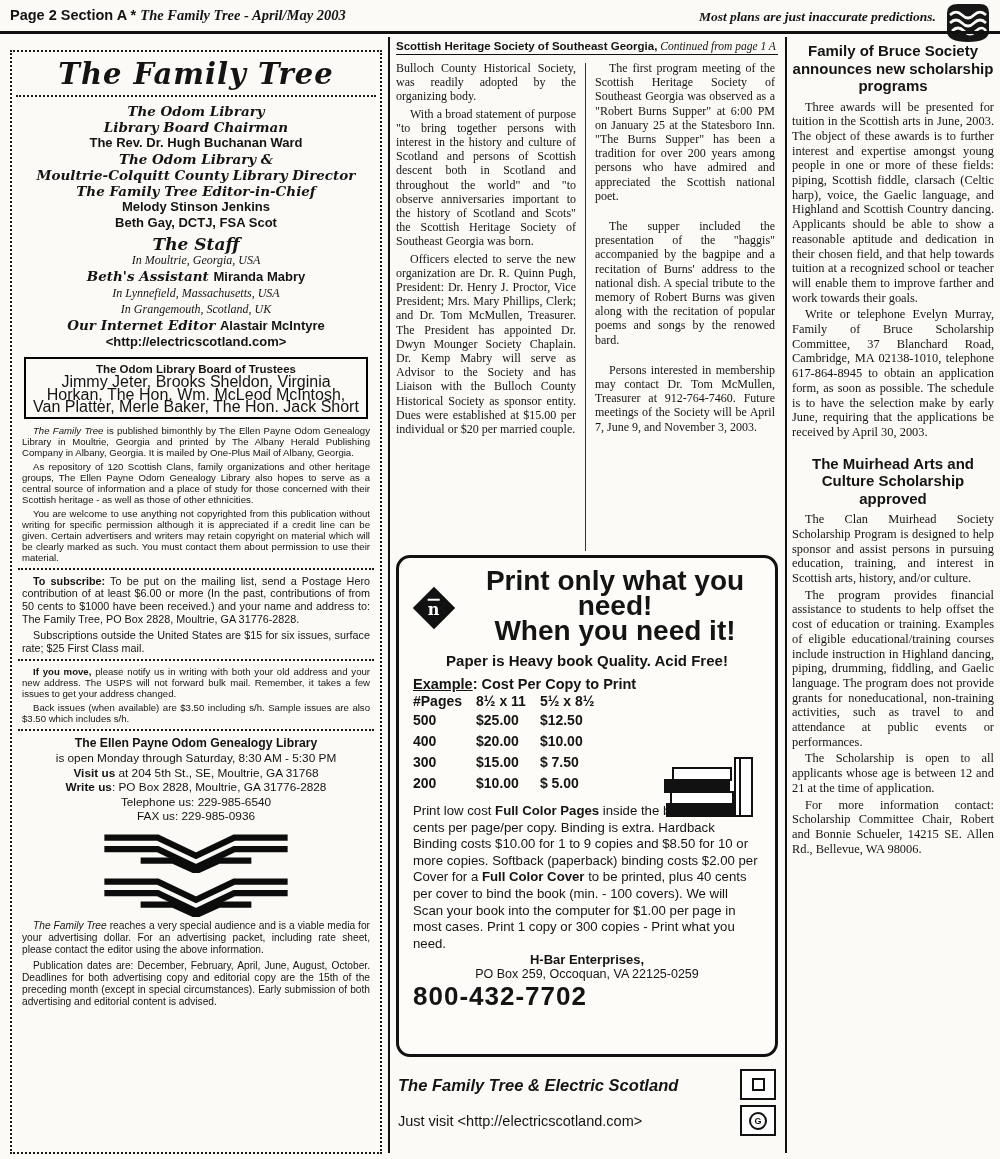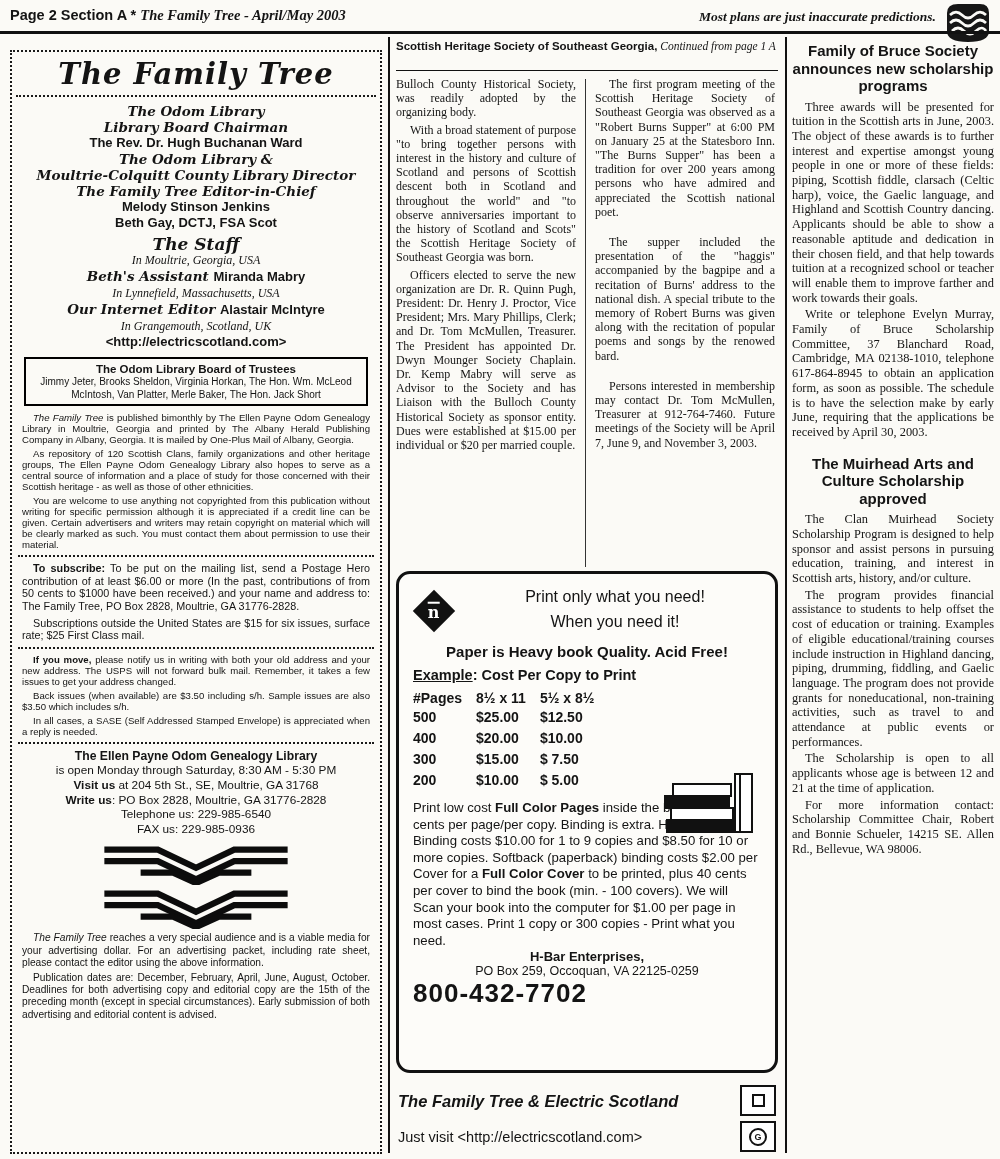--- a/index.html
+++ b/index.html
@@ -37,63 +37,63 @@
     border-bottom:2.5px dotted #1a1a1a; margin:0 -6px 6px; padding-bottom:4px;
   }
   .mast { text-align:center; }
   .mast .ln { line-height:16px; }
   .script { font-family:"DejaVu Serif",serif; font-style:italic; font-weight:600; font-size:13.5px; }
   .mbold  { font-family:"Liberation Sans",sans-serif; font-weight:bold; font-size:13px; }
   .mital  { font-family:"Liberation Serif",serif; font-style:italic; font-size:12px; }
   .staff-title { font-size:17px; line-height:22px; margin-top:5px; }
   .trustees { border:2px solid #000; margin:7px 2px 6px; padding:3px 6px; text-align:center; }
   .t-title { font-weight:bold; font-size:11.5px; line-height:14px; }
-  .t-names { font-size:10px; line-height:12.6px; }
+  .t-names { font-size:16px; line-height:12.6px; }
 
   .fp  { font-size:9.6px; line-height:11px; text-align:justify; text-indent:11px; margin-bottom:3px; }
   .fp2 { font-size:10.8px; line-height:12.6px; text-align:justify; text-indent:11px; margin-bottom:4px; }
   .it  { font-style:italic; }
   .dots { border-top:2.5px dotted #1a1a1a; margin:5px -4px; }
 
   .hours { text-align:center; font-size:11.8px; line-height:14.6px; }
   .hours .name { font-weight:bold; font-size:12.2px; }
   .bi { font-weight:bold; }
 
   .zigzag-wrap { text-align:center; margin:7px 0 3px; line-height:0; }
   .zigzag-wrap svg { display:block; margin:2px auto; }
 
   .adv-title { font-weight:bold; font-size:13px; text-align:center; margin:3px 0 2px; }
   .advp { font-size:10.2px; line-height:12.2px; text-align:justify; text-indent:11px; margin-bottom:3px; }
 
   
   .mid-col { position:absolute; left:396px; top:40px; width:382px; }
-  .mid-head { font-family:"Liberation Sans",sans-serif; font-size:11.5px; padding-bottom:18px; border-bottom:1.5px solid #111; }
+  .mid-head { font-family:"Liberation Sans",sans-serif; font-size:11.5px; padding-bottom:2px; border-bottom:1.5px solid #111; }
   .mh-b { font-weight:bold; }
   .mh-i { font-style:italic; font-family:"Liberation Serif",serif; font-size:11.5px; }
   .cols { display:flex; gap:9px; padding-top:6px; height:496px; overflow:hidden; }
   .colA, .colB { width:180px; font-size:12px; line-height:14.2px; text-align:justify; }
   .col-rule { width:1px; background:#333; margin-top:2px; }
   .art { text-indent:14px; margin-bottom:3px; }
   .noind { text-indent:0; }
   .colB .art { margin-bottom:16px; }
 
   .adbox {
     margin-top:4px; border:3px solid #111; border-radius:14px;
     height:502px; padding:10px 14px 8px; position:relative; overflow:hidden;
     font-family:"Liberation Sans",sans-serif; background:#fdfcf9;
   }
   .ad-top { display:flex; align-items:center; justify-content:flex-start; gap:14px; }
   .hbar-logo { width:30px; height:30px; background:#111; transform:rotate(45deg); margin:4px 6px 0 6px;
                display:flex; align-items:center; justify-content:center; flex:0 0 auto; }
   .hbar-logo span { transform:rotate(-45deg); color:#fff; font-size:16px; font-weight:bold;
                     font-family:"DejaVu Serif",serif; line-height:1; border-top:2px solid #fff; padding-top:1px; }
   .ad-heads { flex:1; text-align:center; }
-  .ad-h1 { font-size:16px; font-weight:normal; line-height:25px; }
+  .ad-h1 { font-size:28px; font-weight:bold; line-height:25px; }
   .ad-sub { font-size:15px; font-weight:bold; text-align:center; margin:9px 0 7px; }
-  .ad-ex { font-size:14.5px; font-weight:bold; margin-bottom:7px; }
+  .ad-ex { font-size:14.5px; font-weight:bold; margin-bottom:1px; }
   .ad-ex .u { text-decoration:underline; }
   .ad-table { border-collapse:collapse; font-size:14px; font-weight:bold; }
   .ad-table th { text-align:left; font-size:14px; padding:0 14px 2px 0; }
   .ad-table td { padding:0 14px 2px 0; line-height:19px; font-weight:bold; }
   .books { position:absolute; right:16px; top:188px; }
   .ad-copy { font-size:13.2px; line-height:16.6px; margin-top:8px; }
   .ad-co   { font-weight:bold; font-size:13px; text-align:center; margin-top:0; }
   .ad-addr { font-size:12.5px; text-align:center; }
   .ad-phone{ font-size:26px; font-weight:bold; text-align:left; letter-spacing:1px; }
 
@@ -138,22 +138,22 @@
     <div class="ln mbold">The Rev. Dr. Hugh Buchanan Ward</div>
     <div class="ln script">The Odom Library &amp;</div>
     <div class="ln script">Moultrie-Colquitt County Library Director</div>
     <div class="ln script">The Family Tree Editor-in-Chief</div>
     <div class="ln mbold">Melody Stinson Jenkins</div>
     <div class="ln mbold">Beth Gay, DCTJ, FSA Scot</div>
     <div class="ln script staff-title">The Staff</div>
     <div class="ln mital">In Moultrie, Georgia, USA</div>
     <div class="ln"><span class="script">Beth's Assistant </span><span class="mbold">Miranda Mabry</span></div>
     <div class="ln mital">In Lynnefield, Massachusetts, USA</div>
+    <div class="ln mital">In Grangemouth, Scotland, UK</div>
     <div class="ln"><span class="script">Our Internet Editor </span><span class="mbold">Alastair McIntyre</span></div>
-    <div class="ln mital">In Grangemouth, Scotland, UK</div>
     <div class="ln mbold">&lt;http://electricscotland.com&gt;</div>
   </div>
 
   <div class="trustees">
     <div class="t-title">The Odom Library Board of Trustees</div>
     <div class="t-names">Jimmy Jeter, Brooks Sheldon, Virginia Horkan, The Hon. Wm. McLeod McIntosh, Van Platter, Merle Baker, The Hon. Jack Short</div>
   </div>
 
   <p class="fp"><span class="it">The Family Tree</span><span> is published bimonthly by The Ellen Payne Odom Genealogy Library in Moultrie, Georgia and printed by The Albany Herald Publishing Company in Albany, Georgia. It is mailed by One-Plus Mail of Albany, Georgia.</span></p>
   <p class="fp">As repository of 120 Scottish Clans, family organizations and other heritage groups, The Ellen Payne Odom Genealogy Library also hopes to serve as a central source of information and a place of study for those concerned with their Scottish heritage - as well as those of other ethnicities.</p>
@@ -161,21 +161,20 @@
 
   <div class="dots"></div>
 
   <p class="fp2"><b>To subscribe:</b><span> To be put on the mailing list, send a Postage Hero contribution of at least $6.00 or more (In the past, contributions of from 50 cents to $1000 have been received.) and your name and address to: The Family Tree, PO Box 2828, Moultrie, GA 31776-2828.</span></p>
   <p class="fp2">Subscriptions outside the United States are $15 for six issues, surface rate; $25 First Class mail.</p>
 
   <div class="dots"></div>
 
   <p class="fp"><b>If you move,</b><span> please notify us in writing with both your old address and your new address. The USPS will not forward bulk mail. Remember, it takes a few issues to get your address changed.</span></p>
   <p class="fp">Back issues (when available) are $3.50 including s/h.  Sample issues are also $3.50 which includes s/h.</p>
-  <p class="fp">In all cases, a SASE (Self Addressed Stamped Envelope) is appreciated when a reply is needed.</p>
 
   <div class="dots"></div>
 
   <div class="hours">
     <div class="name">The Ellen Payne Odom Genealogy Library</div>
     <div>is open Monday through Saturday, 8:30 AM - 5:30 PM</div>
     <div><span class="bi">Visit us</span><span> at 204 5th St., SE, Moultrie, GA 31768</span></div>
     <div><span class="bi">Write us</span><span>: PO Box 2828, Moultrie, GA 31776-2828</span></div>
     <div>Telephone us: 229-985-6540</div>
     <div>FAX us: 229-985-0936</div>

